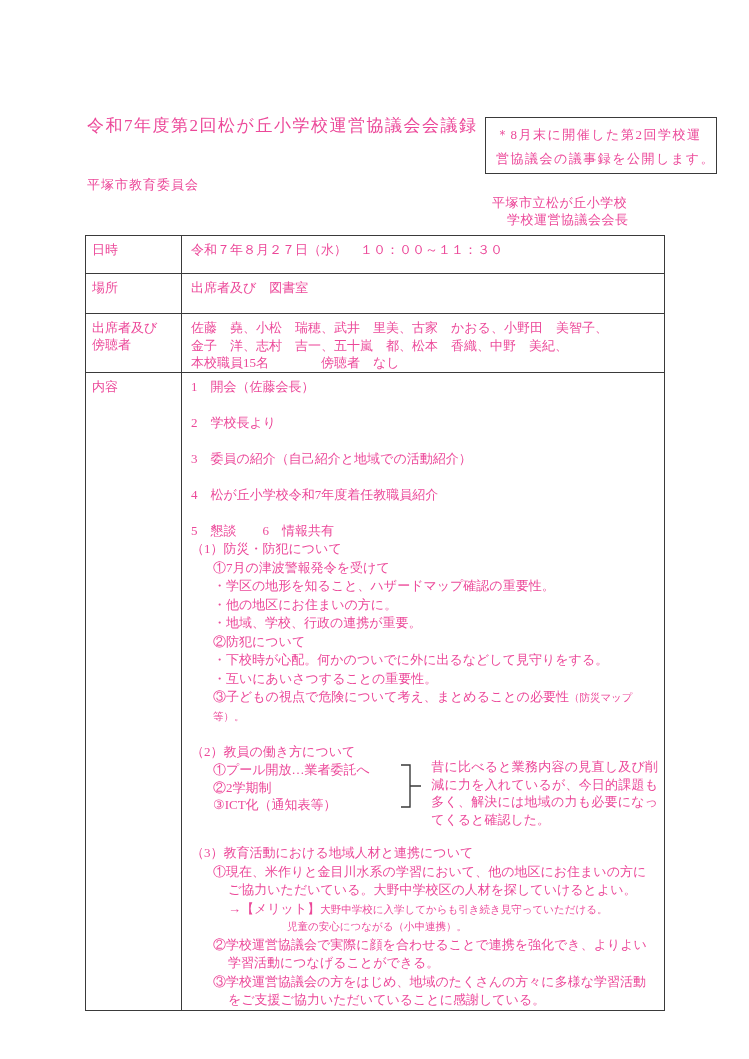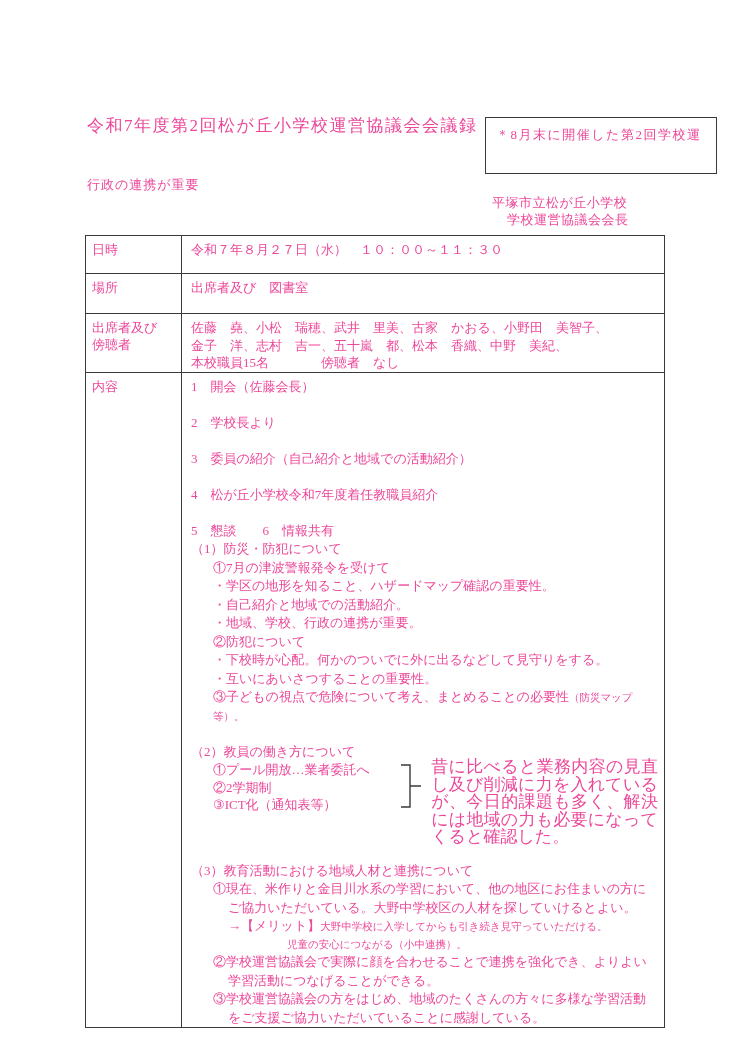--- a/index.html
+++ b/index.html
@@ -37,36 +37,37 @@
 
   .line { min-height:17.5px; line-height:17.5px; font-size:13px; }
   .lv1 { padding-left:22px; }
   .lv2 { padding-left:37px; }
   .lv3 { padding-left:96px; }
   .small, .s-note { font-size:10.5px; }
 
   .ws-block { display:flex; align-items:flex-start; margin-left:22px; }
   .ws-items { width:187px; }
   .ws-bracket { width:40px; height:52px; flex:0 0 auto; }
-  .ws-note { width:238px; font-size:17px; line-height:17.5px; text-align:justify; margin-top:-3px; }
+  .ws-note { width:238px; font-size:13px; line-height:17.5px; text-align:justify; margin-top:-3px; }
 
   .lines-b { margin-top:16px; }
 </style>
 </head>
 <body>
 
 <div class="page">
 
   <div class="abs title">令和7年度第2回松が丘小学校運営協議会会議録</div>
 
   <div class="abs note-box">
     <div>＊8月末に開催した第2回学校運</div>
+    <div>営協議会の議事録を公開します。</div>
   </div>
 
-  <div class="abs org">行政の連携が重要</div>
+  <div class="abs org">平塚市教育委員会</div>
   <div class="abs pub1">平塚市立松が丘小学校</div>
   <div class="abs pub2">学校運営協議会会長</div>
 
   <table class="minutes">
     <colgroup>
         <col style="width:96px">
         <col style="width:483px">
       </colgroup>
     <tbody>
         <tr class="r-datetime">
@@ -114,21 +115,21 @@
             <div class="line lv0"><span></span><span class="s-note"></span></div>
 
             <div class="line lv0"><span>5　懇談　　6　情報共有</span><span class="s-note"></span></div>
 
             <div class="line lv0"><span>（1）防災・防犯について</span><span class="s-note"></span></div>
 
             <div class="line lv1"><span>①7月の津波警報発令を受けて</span><span class="s-note"></span></div>
 
             <div class="line lv1"><span>・学区の地形を知ること、ハザードマップ確認の重要性。</span><span class="s-note"></span></div>
 
-            <div class="line lv1"><span>・自己紹介と地域での活動紹介。</span><span class="s-note"></span></div>
+            <div class="line lv1"><span>・他の地区にお住まいの方に。</span><span class="s-note"></span></div>
 
             <div class="line lv1"><span>・地域、学校、行政の連携が重要。</span><span class="s-note"></span></div>
 
             <div class="line lv1"><span>②防犯について</span><span class="s-note"></span></div>
 
             <div class="line lv1"><span>・下校時が心配。何かのついでに外に出るなどして見守りをする。</span><span class="s-note"></span></div>
 
             <div class="line lv1"><span>・互いにあいさつすることの重要性。</span><span class="s-note"></span></div>
 
             <div class="line lv1"><span>③子どもの視点で危険について考え、まとめることの必要性</span><span class="s-note">（防災マップ等）。</span></div>

